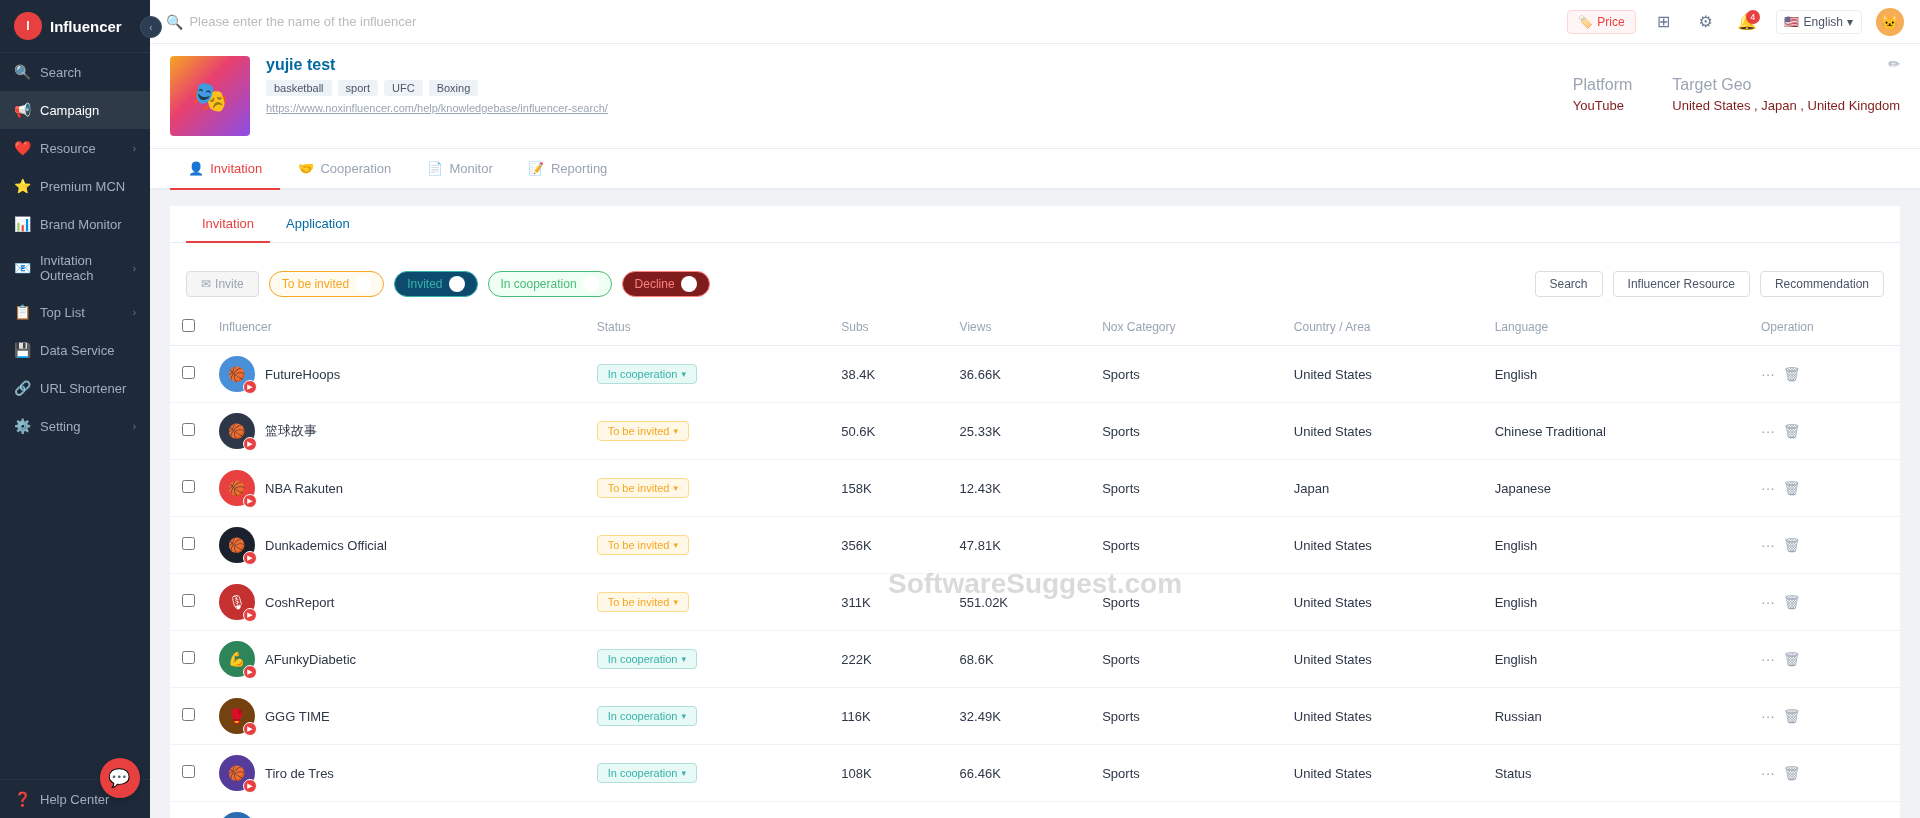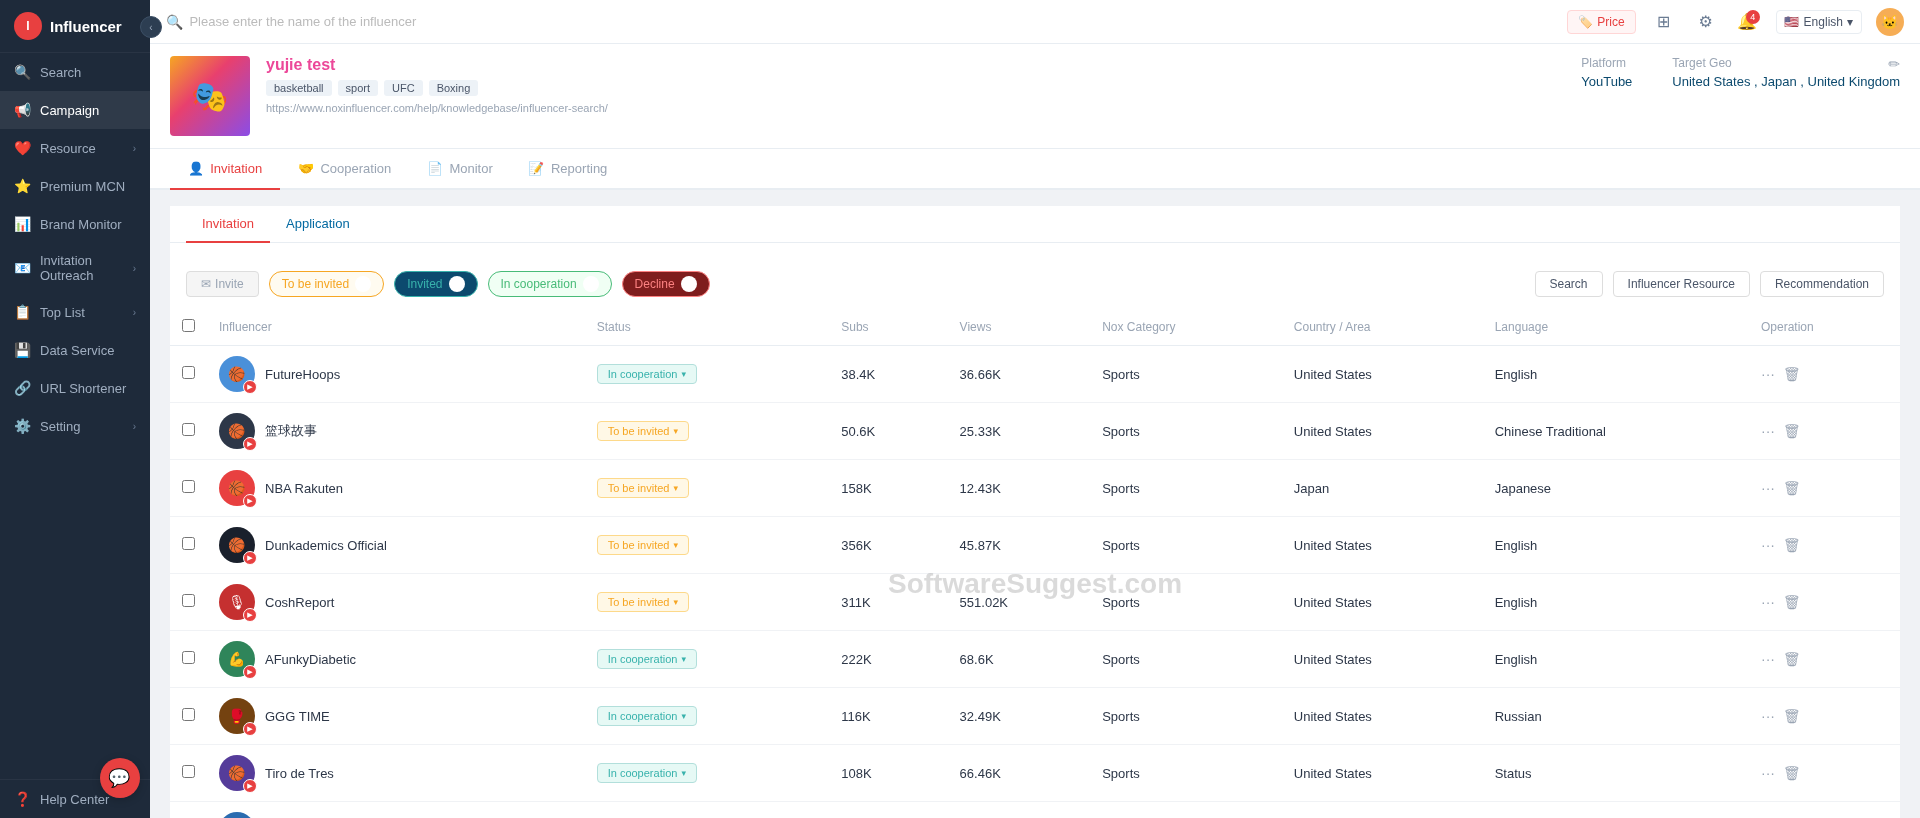--- a/index.html
+++ b/index.html
@@ -150,31 +150,31 @@
       display: flex; align-items: center; justify-content: center;
       flex-shrink: 0;
       overflow: hidden;
       position: relative;
     }
     .campaign-img-placeholder::after {
       content: '🎭';
       font-size: 30px;
     }
     .campaign-info { flex: 1; }
-    .campaign-name { font-size: 16px; font-weight: 600; color: #ec4899; margin-bottom: 6px; }
+    .campaign-name { font-size: 16px; font-weight: 600; color: #0369a1; margin-bottom: 6px; }
     .campaign-tags { display: flex; gap: 6px; flex-wrap: wrap; margin-bottom: 6px; }
     .tag {
       background: #edf2f7; border-radius: 3px;
       padding: 2px 8px; font-size: 11px; color: #4a5568;
     }
-    .campaign-link { font-size: 11px; color: #9aa5b4; }
+    .campaign-link { font-size: 11px; color: #9aa5b4; text-decoration: underline; }
     .campaign-meta { display: flex; gap: 40px; align-items: flex-start; }
     .meta-section { }
-    .meta-label { font-size: 12px; color: #9aa5b4; margin-bottom: 4px; }
-    .meta-value { font-size: 13px; color: #0c4a6e; }
+    .meta-label { font-size: 16px; color: #9aa5b4; margin-bottom: 4px; margin-top: 20px; }
+    .meta-value { font-size: 13px; color: #7f1d1d; }
     .edit-btn {
       position: absolute; top: 12px; right: 20px;
       color: #9aa5b4; cursor: pointer; font-size: 14px;
     }
 
     
     .page-tabs {
       background: white;
       display: flex;
       border-bottom: 2px solid #e8edf2;
@@ -637,21 +637,21 @@
           <span>Dunkademics Official</span>
         </div>
       </td>
       <td>
         <span class="status-badge to-be-invited">
           To be invited
           <span class="dropdown-arrow">▾</span>
         </span>
       </td>
       <td>356K</td>
-      <td>45.87K</td>
+      <td>47.81K</td>
       <td>Sports</td>
       <td>United States</td>
       <td>English</td>
       <td>
         <div class="action-icons">
           <span class="action-icon">···</span>
           <span class="action-icon">🗑</span>
         </div>
       </td>
     </tr>

